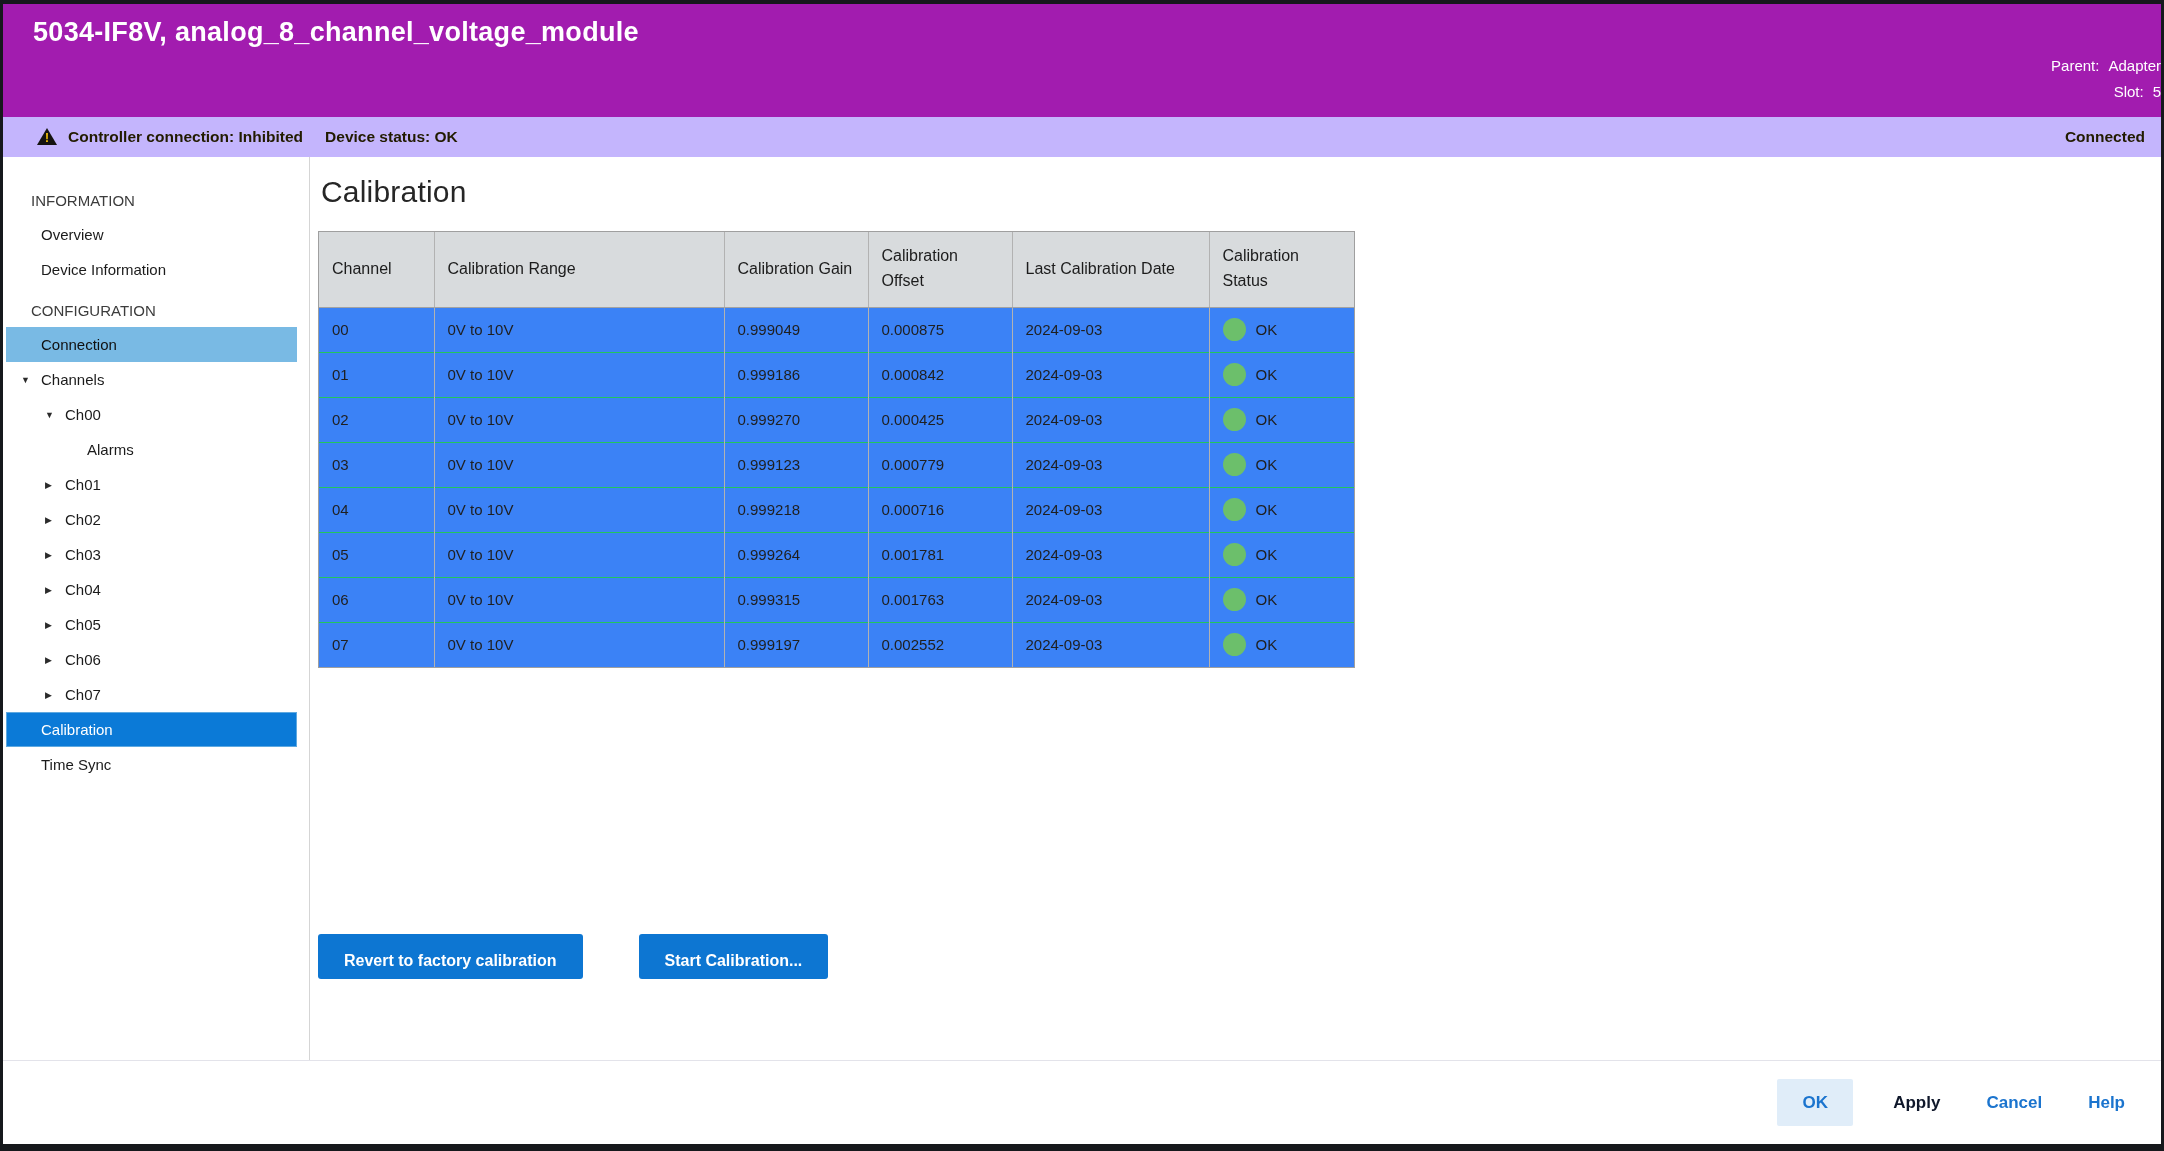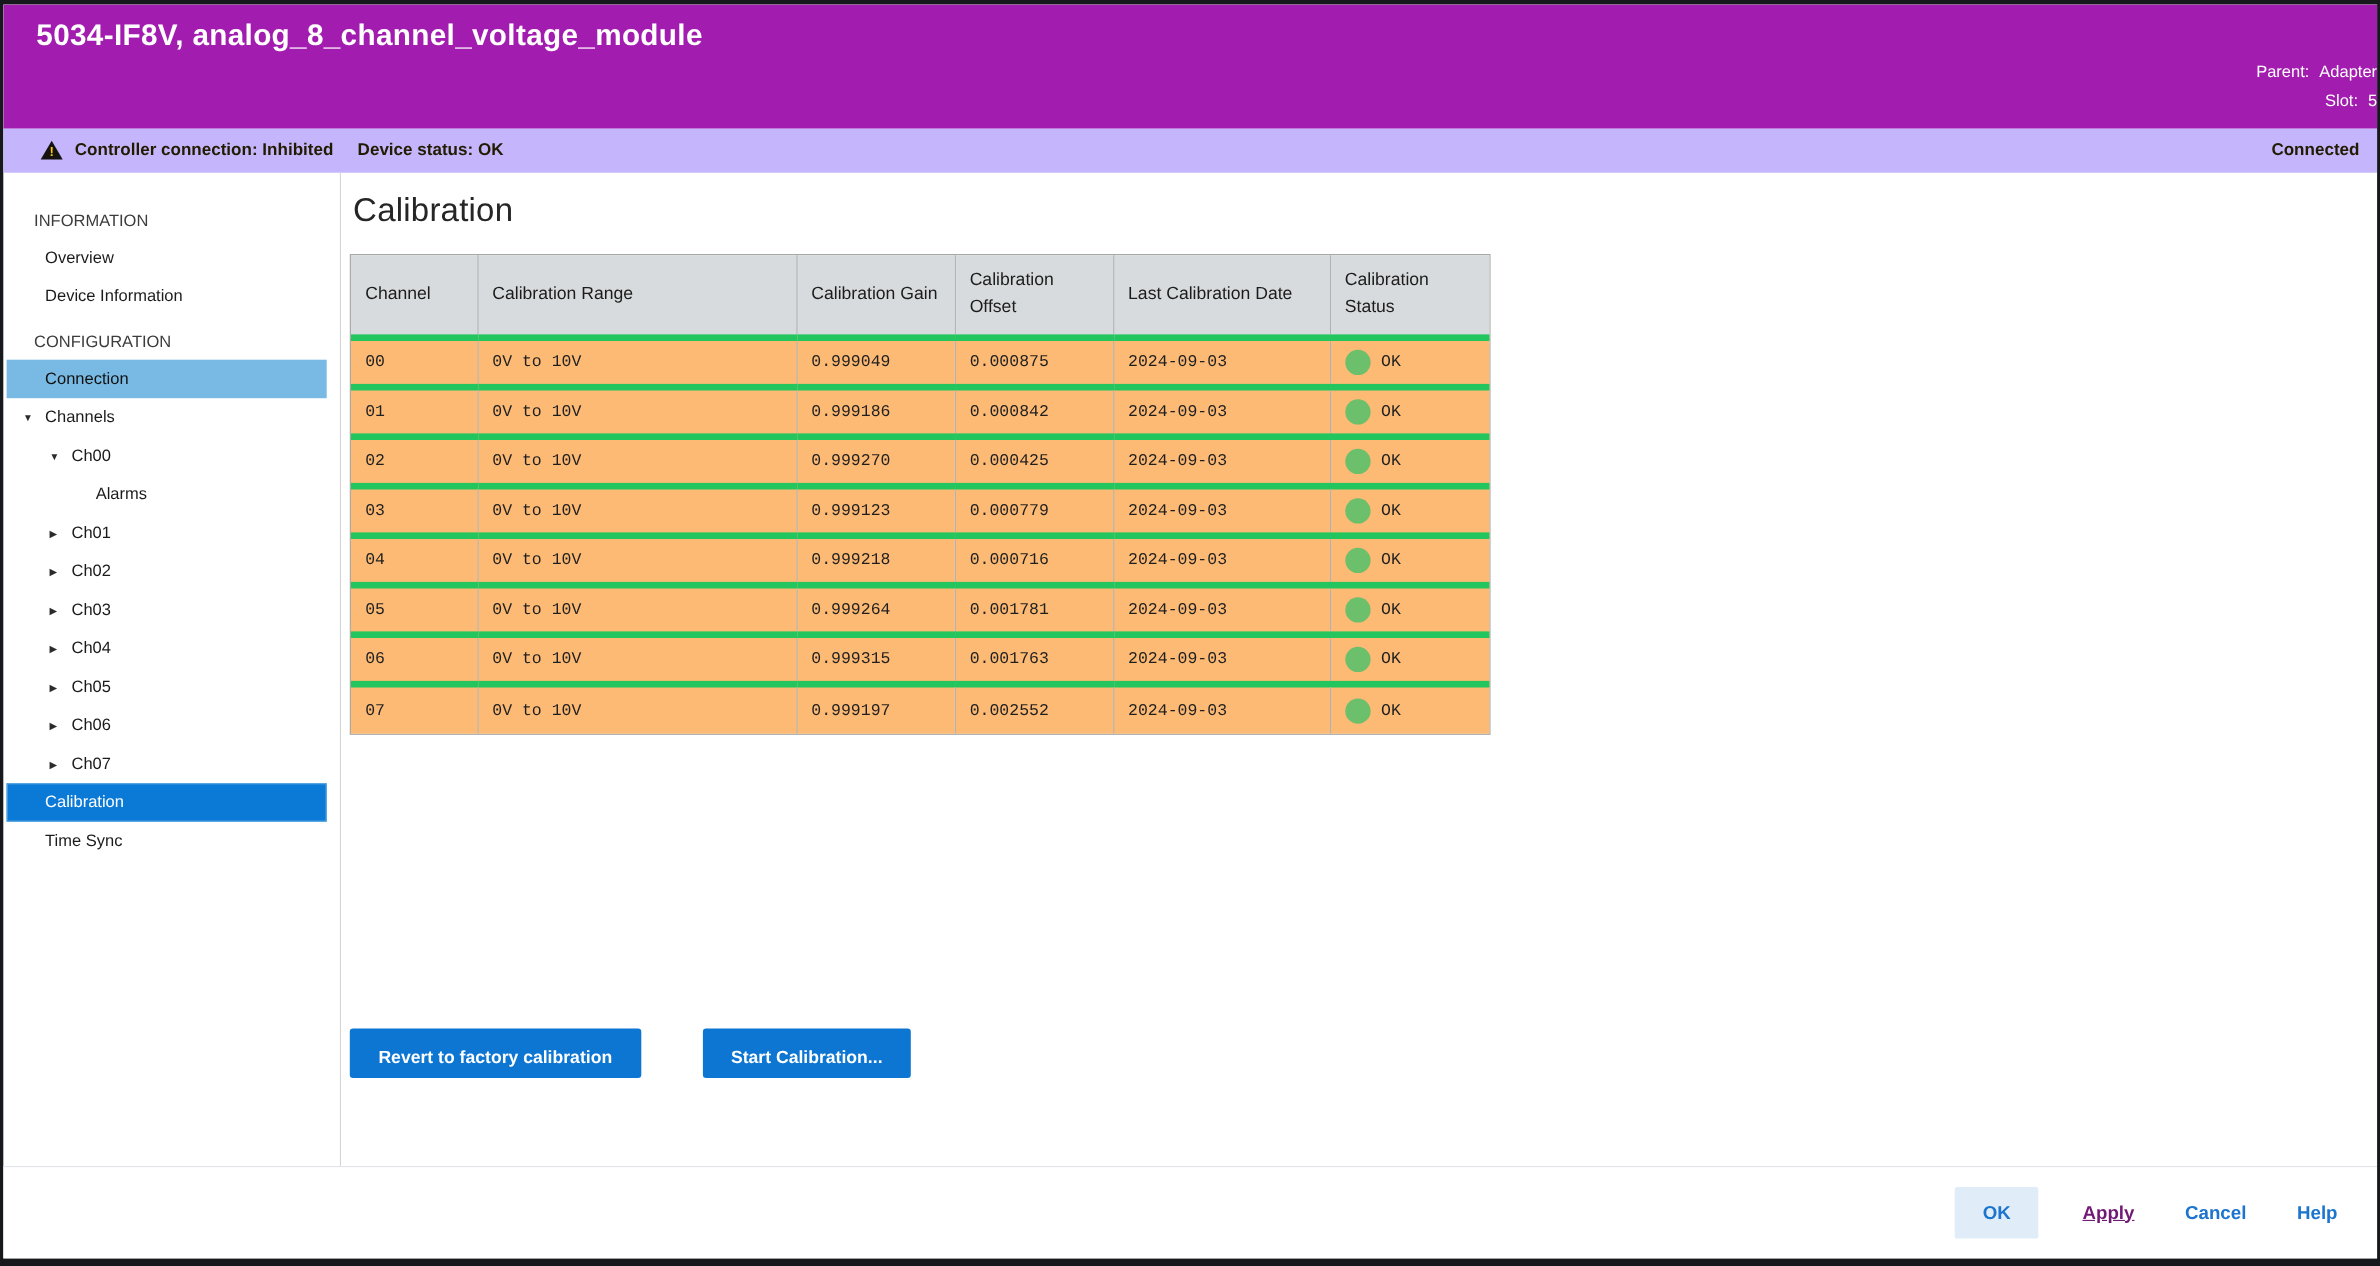--- a/index.html
+++ b/index.html
@@ -112,26 +112,25 @@
     background: #d8dbdd;
     font-weight: 400; font-size: 16px; color: #1c1c1c;
     text-align: left; vertical-align: middle;
     height: 75px; padding: 6px 10px 6px 13px;
     border-right: 1px solid #b2b2b2;
     border-bottom: 1px solid #a2a2a2;
     line-height: 1.55;
   }
   .cal-table th:last-child { border-right: none; }
   .cal-table td {
-    background: #fdba74;
+    background: #3b82f6;
     height: 45px; padding-left: 13px;
     border-right: 1px solid #b2b2b2;
-    border-top: 6px solid #22c55e;
+    border-top: 1px solid #22c55e;
     vertical-align: middle;
-    font-family: Liberation Mono, monospace;
   }
   .cal-table td:last-child { border-right: none; }
   .status-cell { display: flex; align-items: center; }
   .ok-dot {
     width: 23px; height: 23px; border-radius: 50%;
     background: #6cbf6b; display: inline-block;
     margin-right: 10px; flex: 0 0 auto;
   }
 
   .actions { margin-top: 262px; display: flex; gap: 56px; }
@@ -155,21 +154,21 @@
   }
   .footer-btn {
     font-family: "Liberation Sans", sans-serif;
     font-size: 17px; font-weight: 600;
     color: #1b74ce; background: none; border: none; cursor: pointer;
     padding: 0 6px;
   }
   .footer-btn.ok {
     background: #e0edf9; width: 76px; height: 47px; border-radius: 2px;
   }
-  .footer-btn.apply { color: #701a75; text-decoration: underline; }
+  .footer-btn.apply { color: #0f172a; }
 </style>
 </head>
 <body>
 
 <div class="screen">
 
   <div class="titlebar">
     <div class="app-title">5034-IF8V, analog_8_channel_voltage_module</div>
     <div class="meta-line">
       <span class="lbl">Parent:</span><span>Adapter</span>

